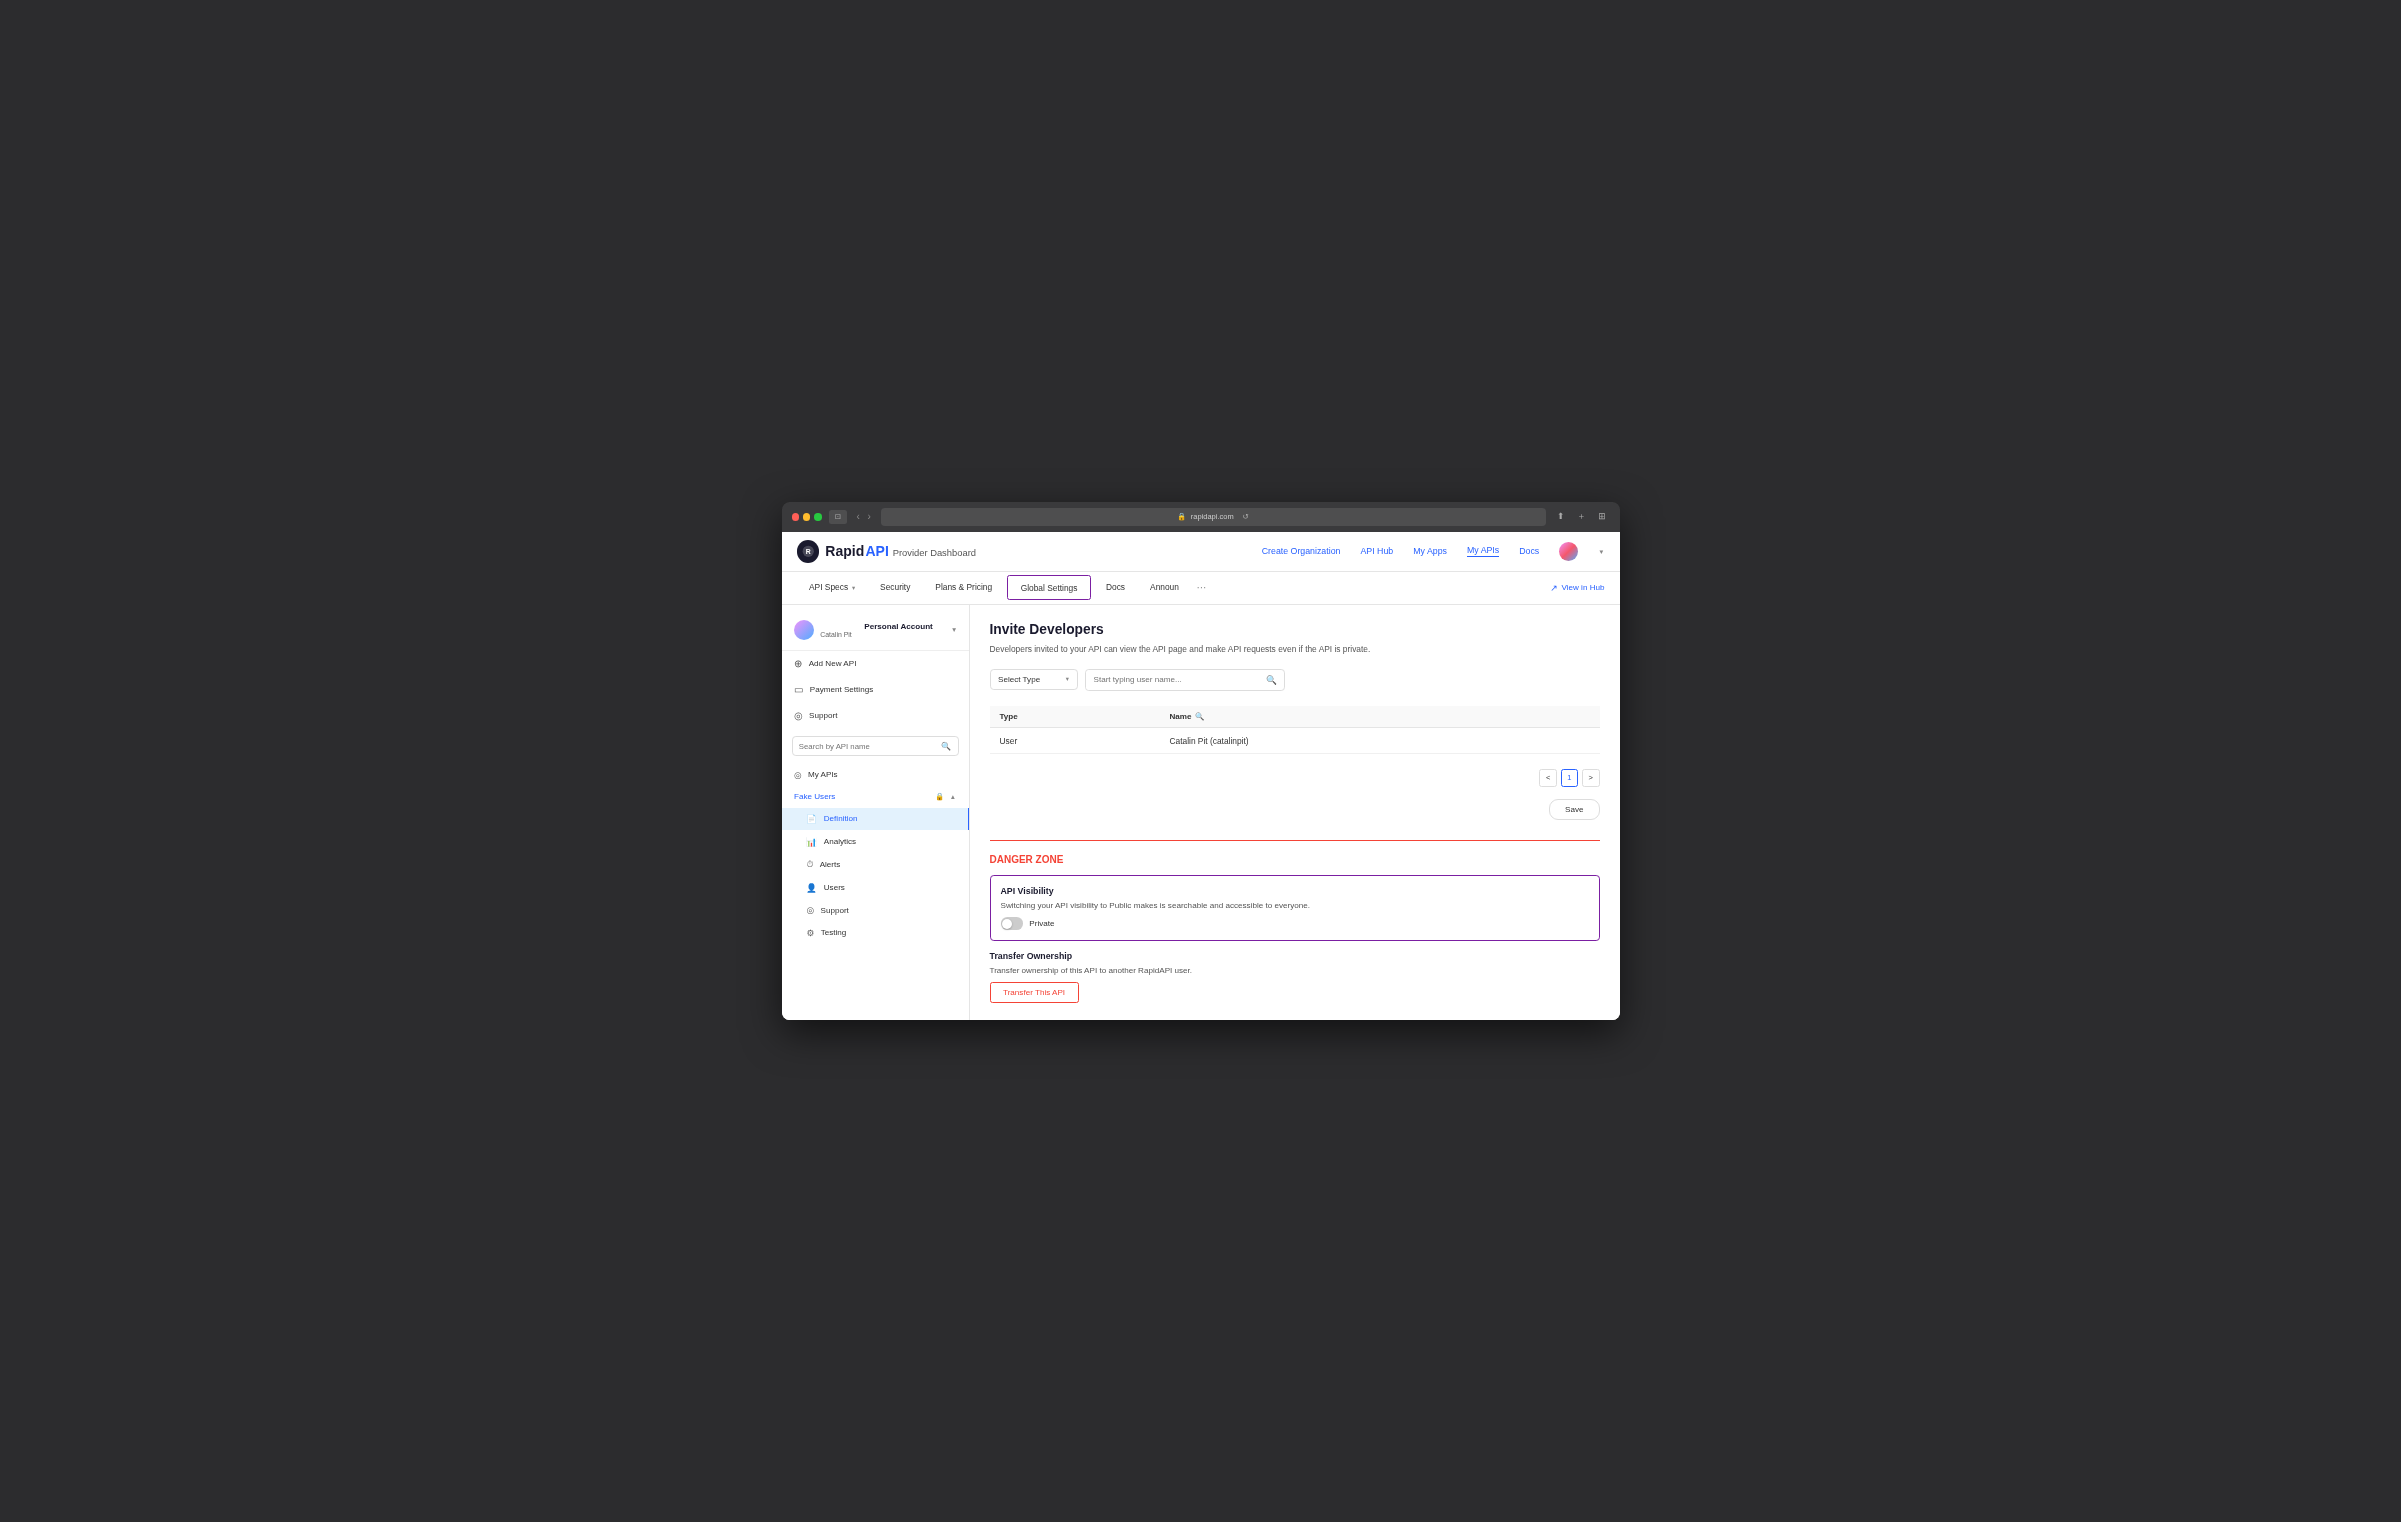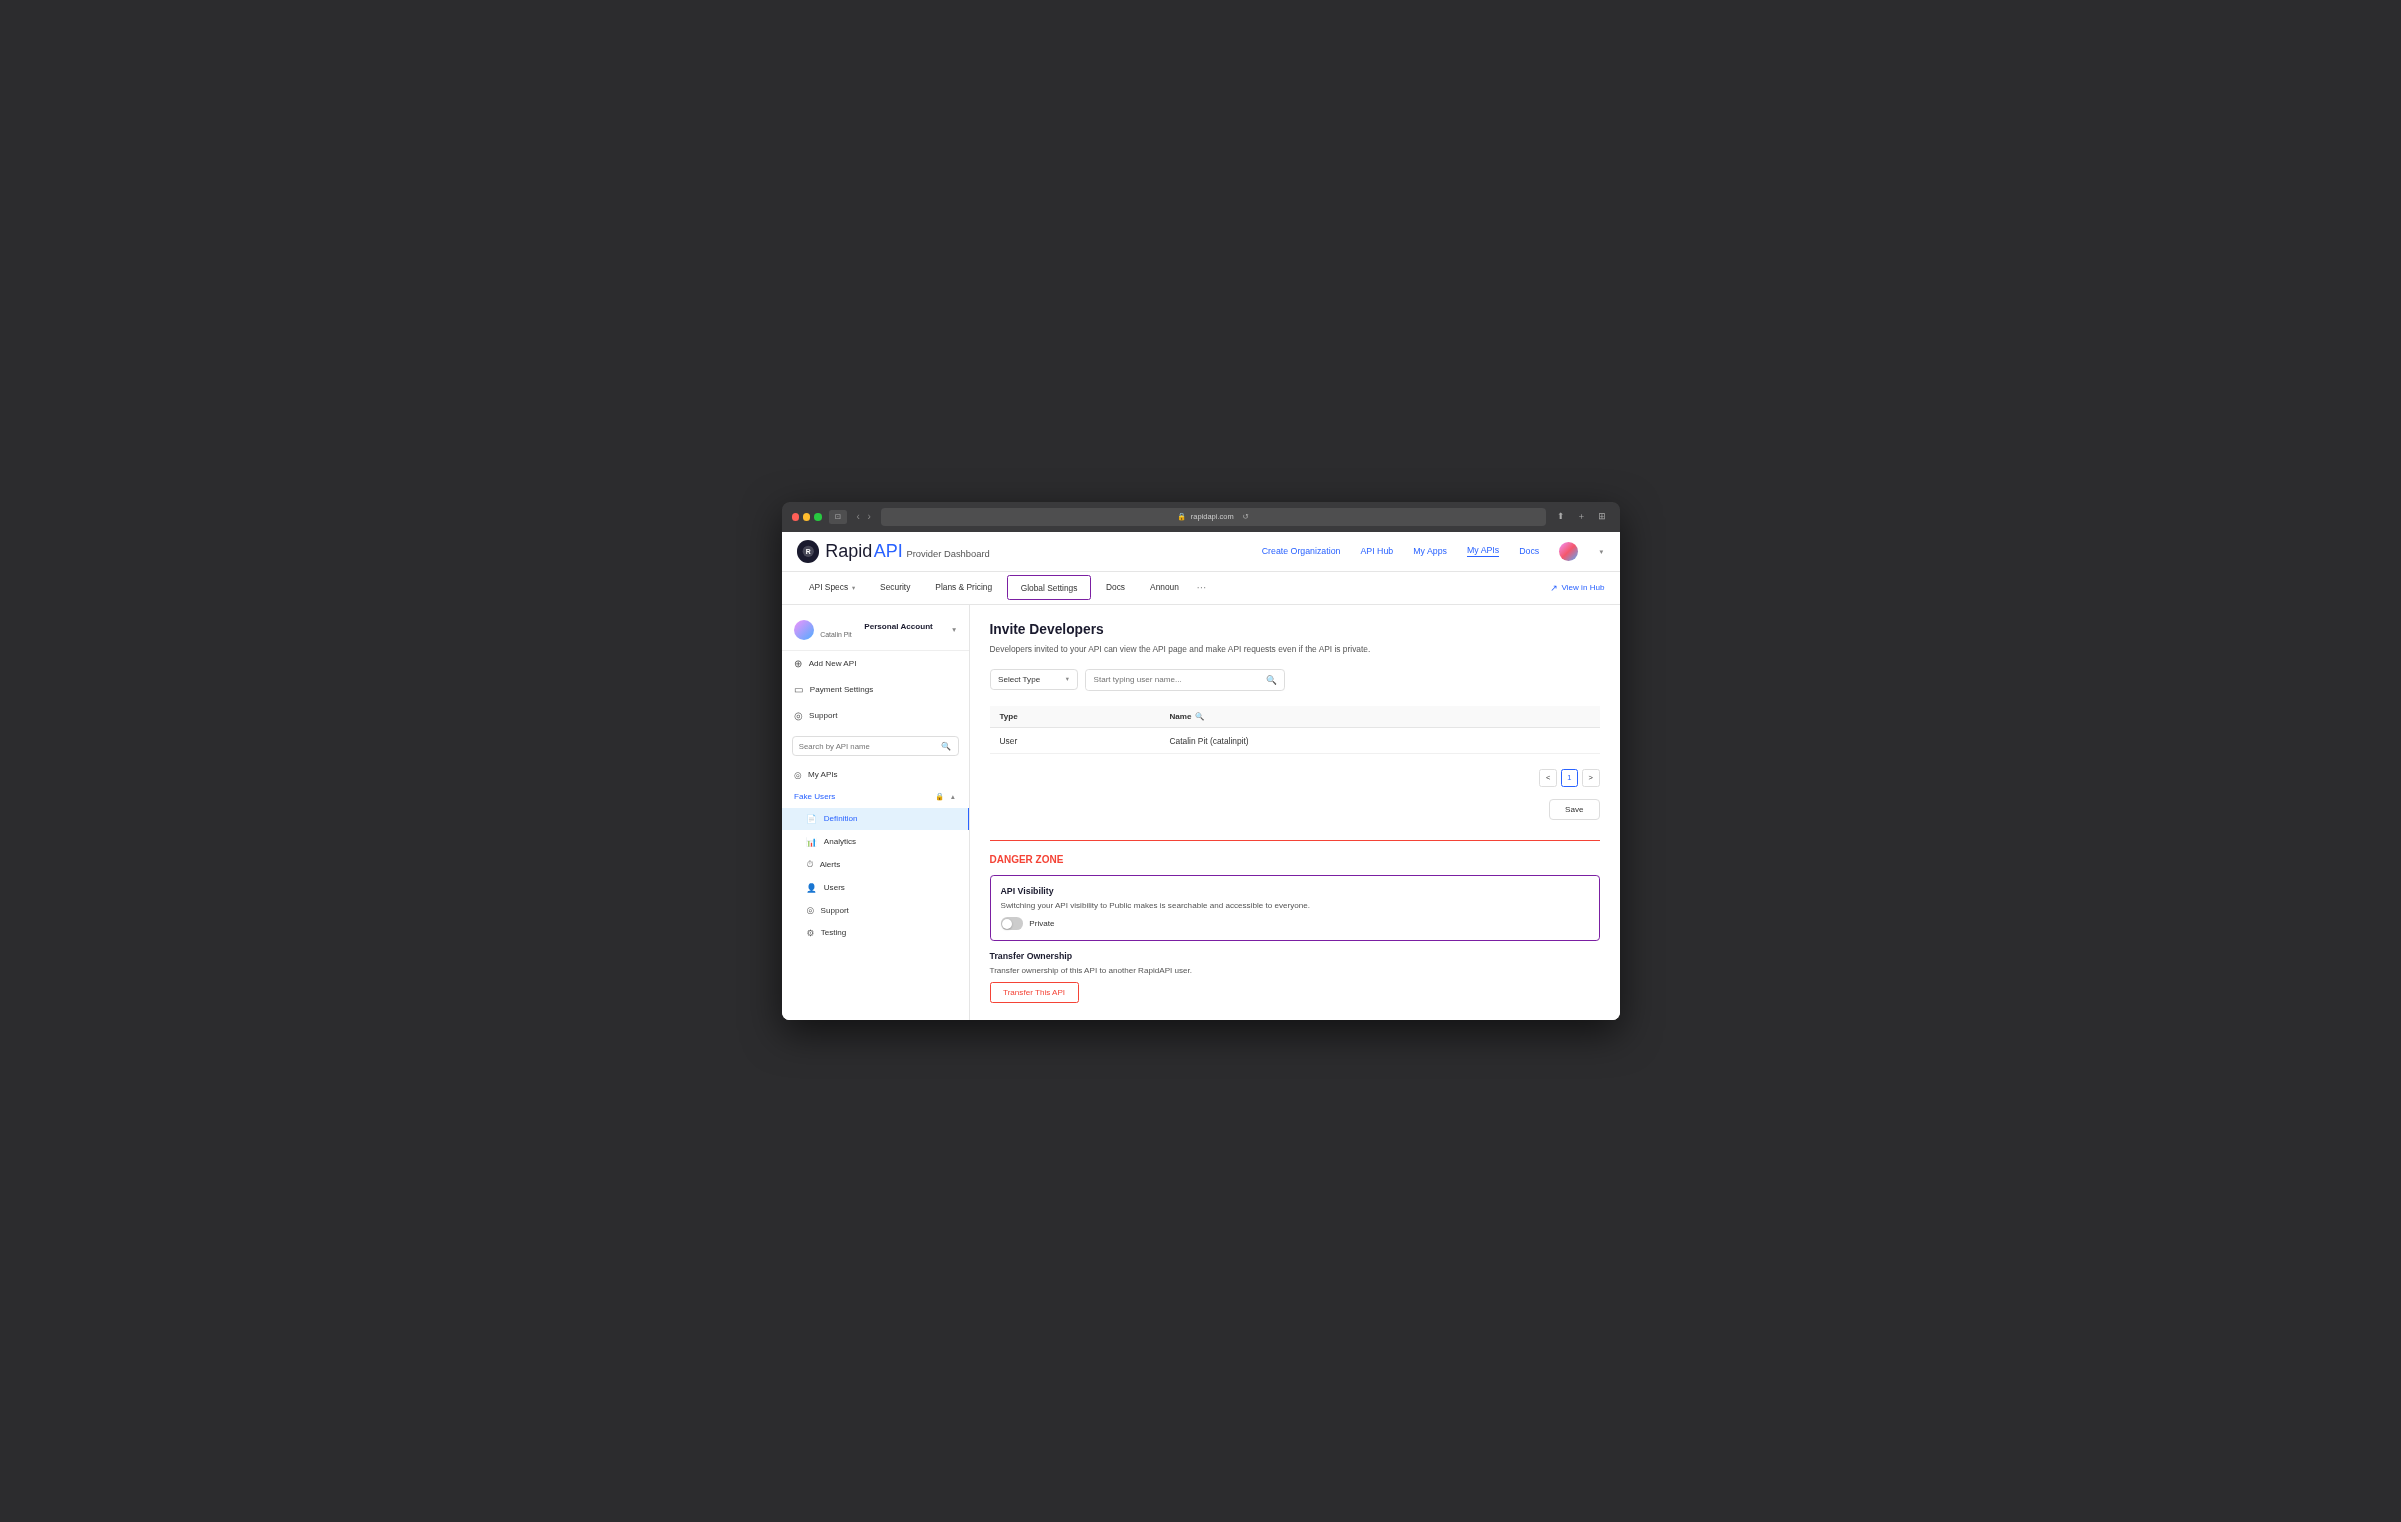--- a/index.html
+++ b/index.html
@@ -79,21 +79,21 @@
     }
     .logo-area {
       display: flex; align-items: center; gap: 6.3px;
     }
     .logo-icon {
       width: 22.5px; height: 22.5px; background: #1a1a2e;
       border-radius: 50%; display: flex; align-items: center; justify-content: center;
       color: white; font-size: 10px; font-weight: bold;
     }
     .logo-text {
-      font-size: 18px; font-weight: 400; color: #1a1a2e;
+      font-size: 14px; font-weight: 700; color: #1a1a2e;
     }
     .provider-label {
       font-size: 9.4px; color: #555; margin-left: 2.5px;
     }
     .nav-links {
       display: flex; align-items: center; gap: 20px;
     }
     .nav-link {
       font-size: 8.8px; color: #2962ff; cursor: pointer; text-decoration: none;
     }
@@ -270,21 +270,21 @@
       width: 17.5px; height: 17.5px; border: 0.6px solid #ddd;
       border-radius: 2.5px; display: flex; align-items: center; justify-content: center;
       font-size: 7.5px; color: #333; cursor: pointer; background: #fff;
     }
     .page-btn.active { background: #fff; border-color: #2962ff; color: #2962ff; }
     
     .save-row {
       display: flex; justify-content: flex-end; margin-bottom: 20px;
     }
     .save-btn {
-      padding: 5px 15px; border: 0.6px solid #ddd; border-radius: 4px;
+      padding: 5px 15px; border: 0.6px solid #ddd; border-radius: 9px;
       font-size: 8.1px; color: #333; cursor: pointer; background: #fff;
     }
     
     .danger-divider {
       border: none; border-top: 0.6px solid #f44336;
       margin-bottom: 12.5px;
     }
     .danger-title {
       font-size: 10px; font-weight: 700; color: #f44336;
       margin-bottom: 10px;

